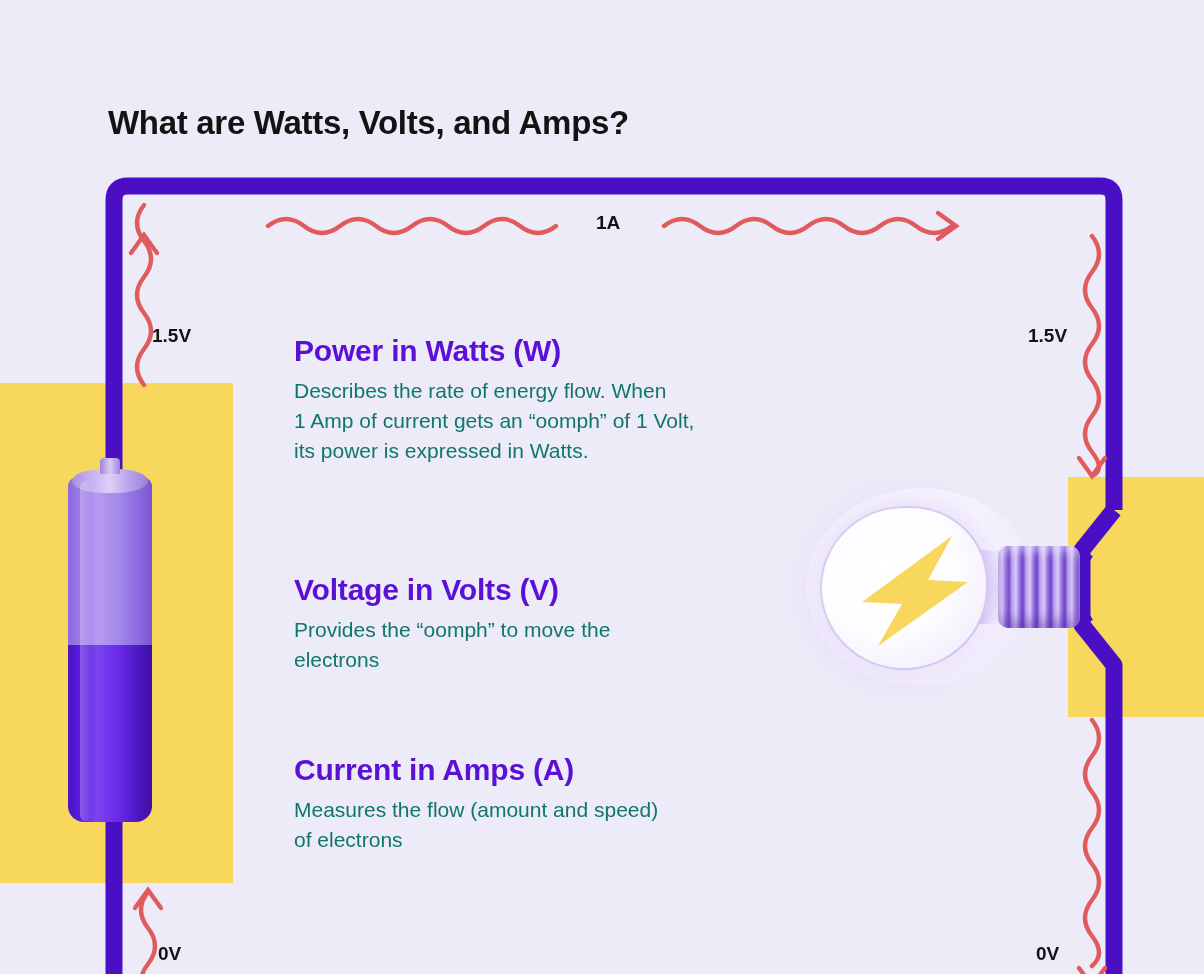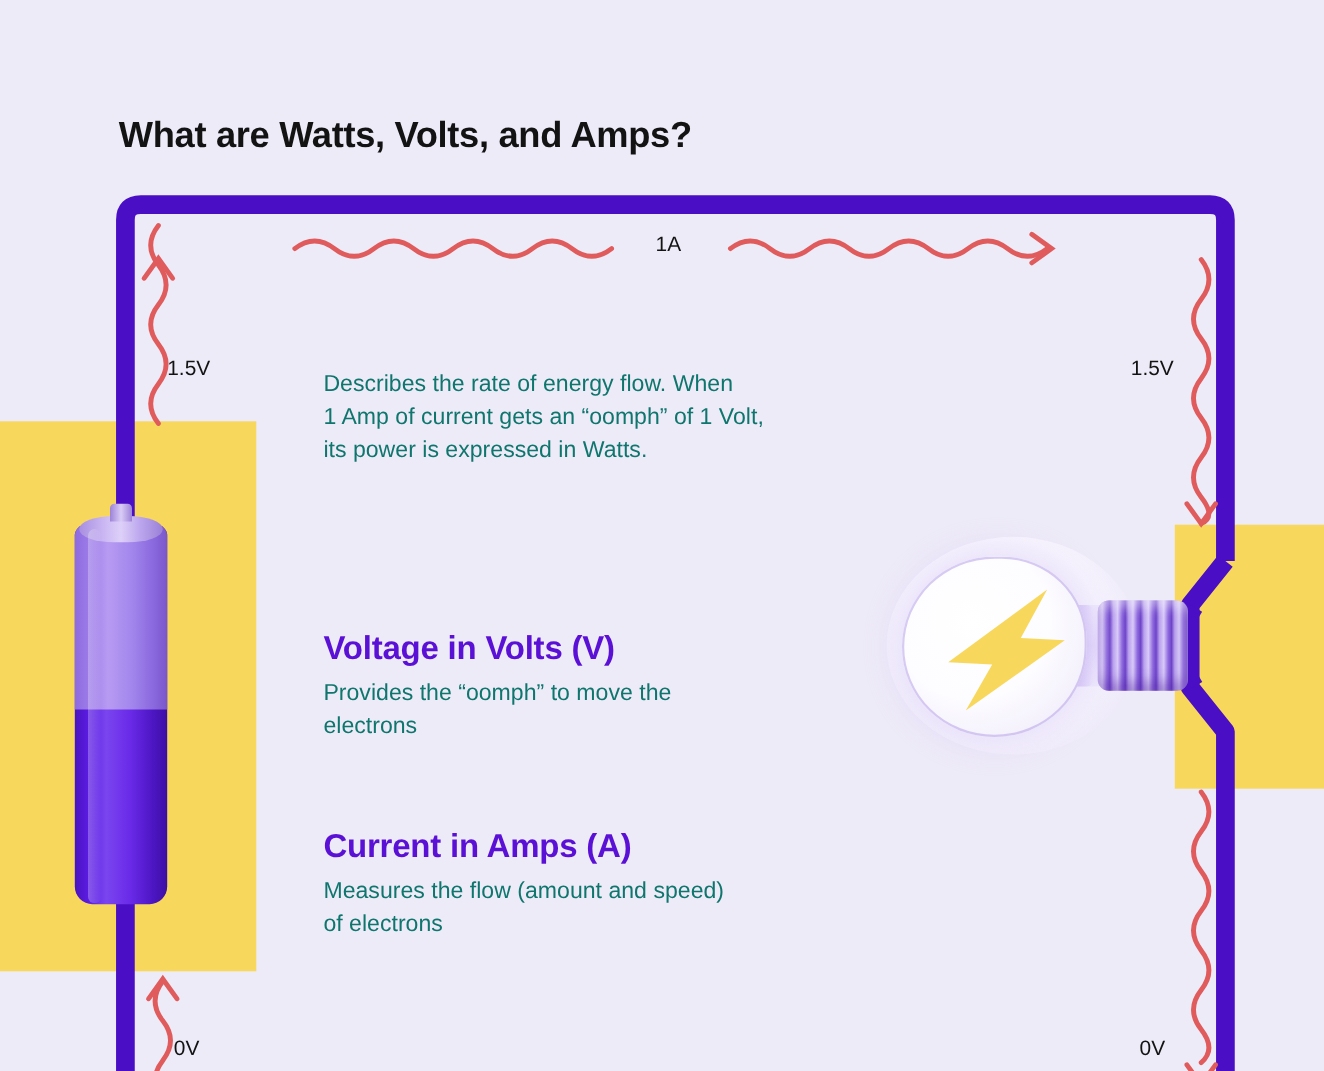--- a/index.html
+++ b/index.html
@@ -81,21 +81,21 @@
   .bulb-screw{
     position:absolute;left:192px;top:58px;width:82px;height:82px;
     border-radius:10px;
     background:repeating-linear-gradient(90deg,
       #b9a0ee 0px,#d8caf8 4px,#8f6ade 8px,#6d44c9 11px,#b9a0ee 14px);
     box-shadow:inset 0 6px 10px rgba(255,255,255,.45), inset 0 -8px 12px rgba(70,20,150,.35);
   }
   .bolt{position:absolute;left:34px;top:42px;}
 
   
-  .clabel{position:absolute;font-size:19px;font-weight:normal;color:#131313;}
+  .clabel{position:absolute;font-size:19px;font-weight:bold;color:#131313;}
   #lbl-1a{left:596px;top:172px;}
   #lbl-v-left{left:152px;top:285px;}
   #lbl-v-right{left:1028px;top:285px;}
   #lbl-0v-left{left:158px;top:903px;}
   #lbl-0v-right{left:1036px;top:903px;}
 
   
   .block{position:absolute;left:294px;}
   #block-w{top:294px;}
   #block-v{top:533px;}
@@ -173,20 +173,21 @@
     </svg>
   </div>
 
   <div class="clabel" id="lbl-1a">1A</div>
   <div class="clabel" id="lbl-v-left">1.5V</div>
   <div class="clabel" id="lbl-v-right">1.5V</div>
   <div class="clabel" id="lbl-0v-left">0V</div>
   <div class="clabel" id="lbl-0v-right">0V</div>
 
   <div class="block" id="block-w">
+    <p class="blk-head">Power in Watts (W)</p>
     <p class="blk-body">Describes the rate of energy flow. When
 1 Amp of current gets an “oomph” of 1 Volt,
 its power is expressed in Watts.</p>
   </div>
 
   <div class="block" id="block-a">
     <p class="blk-head">Current in Amps (A)</p>
     <p class="blk-body">Measures the flow (amount and speed)
 of electrons</p>
   </div>

